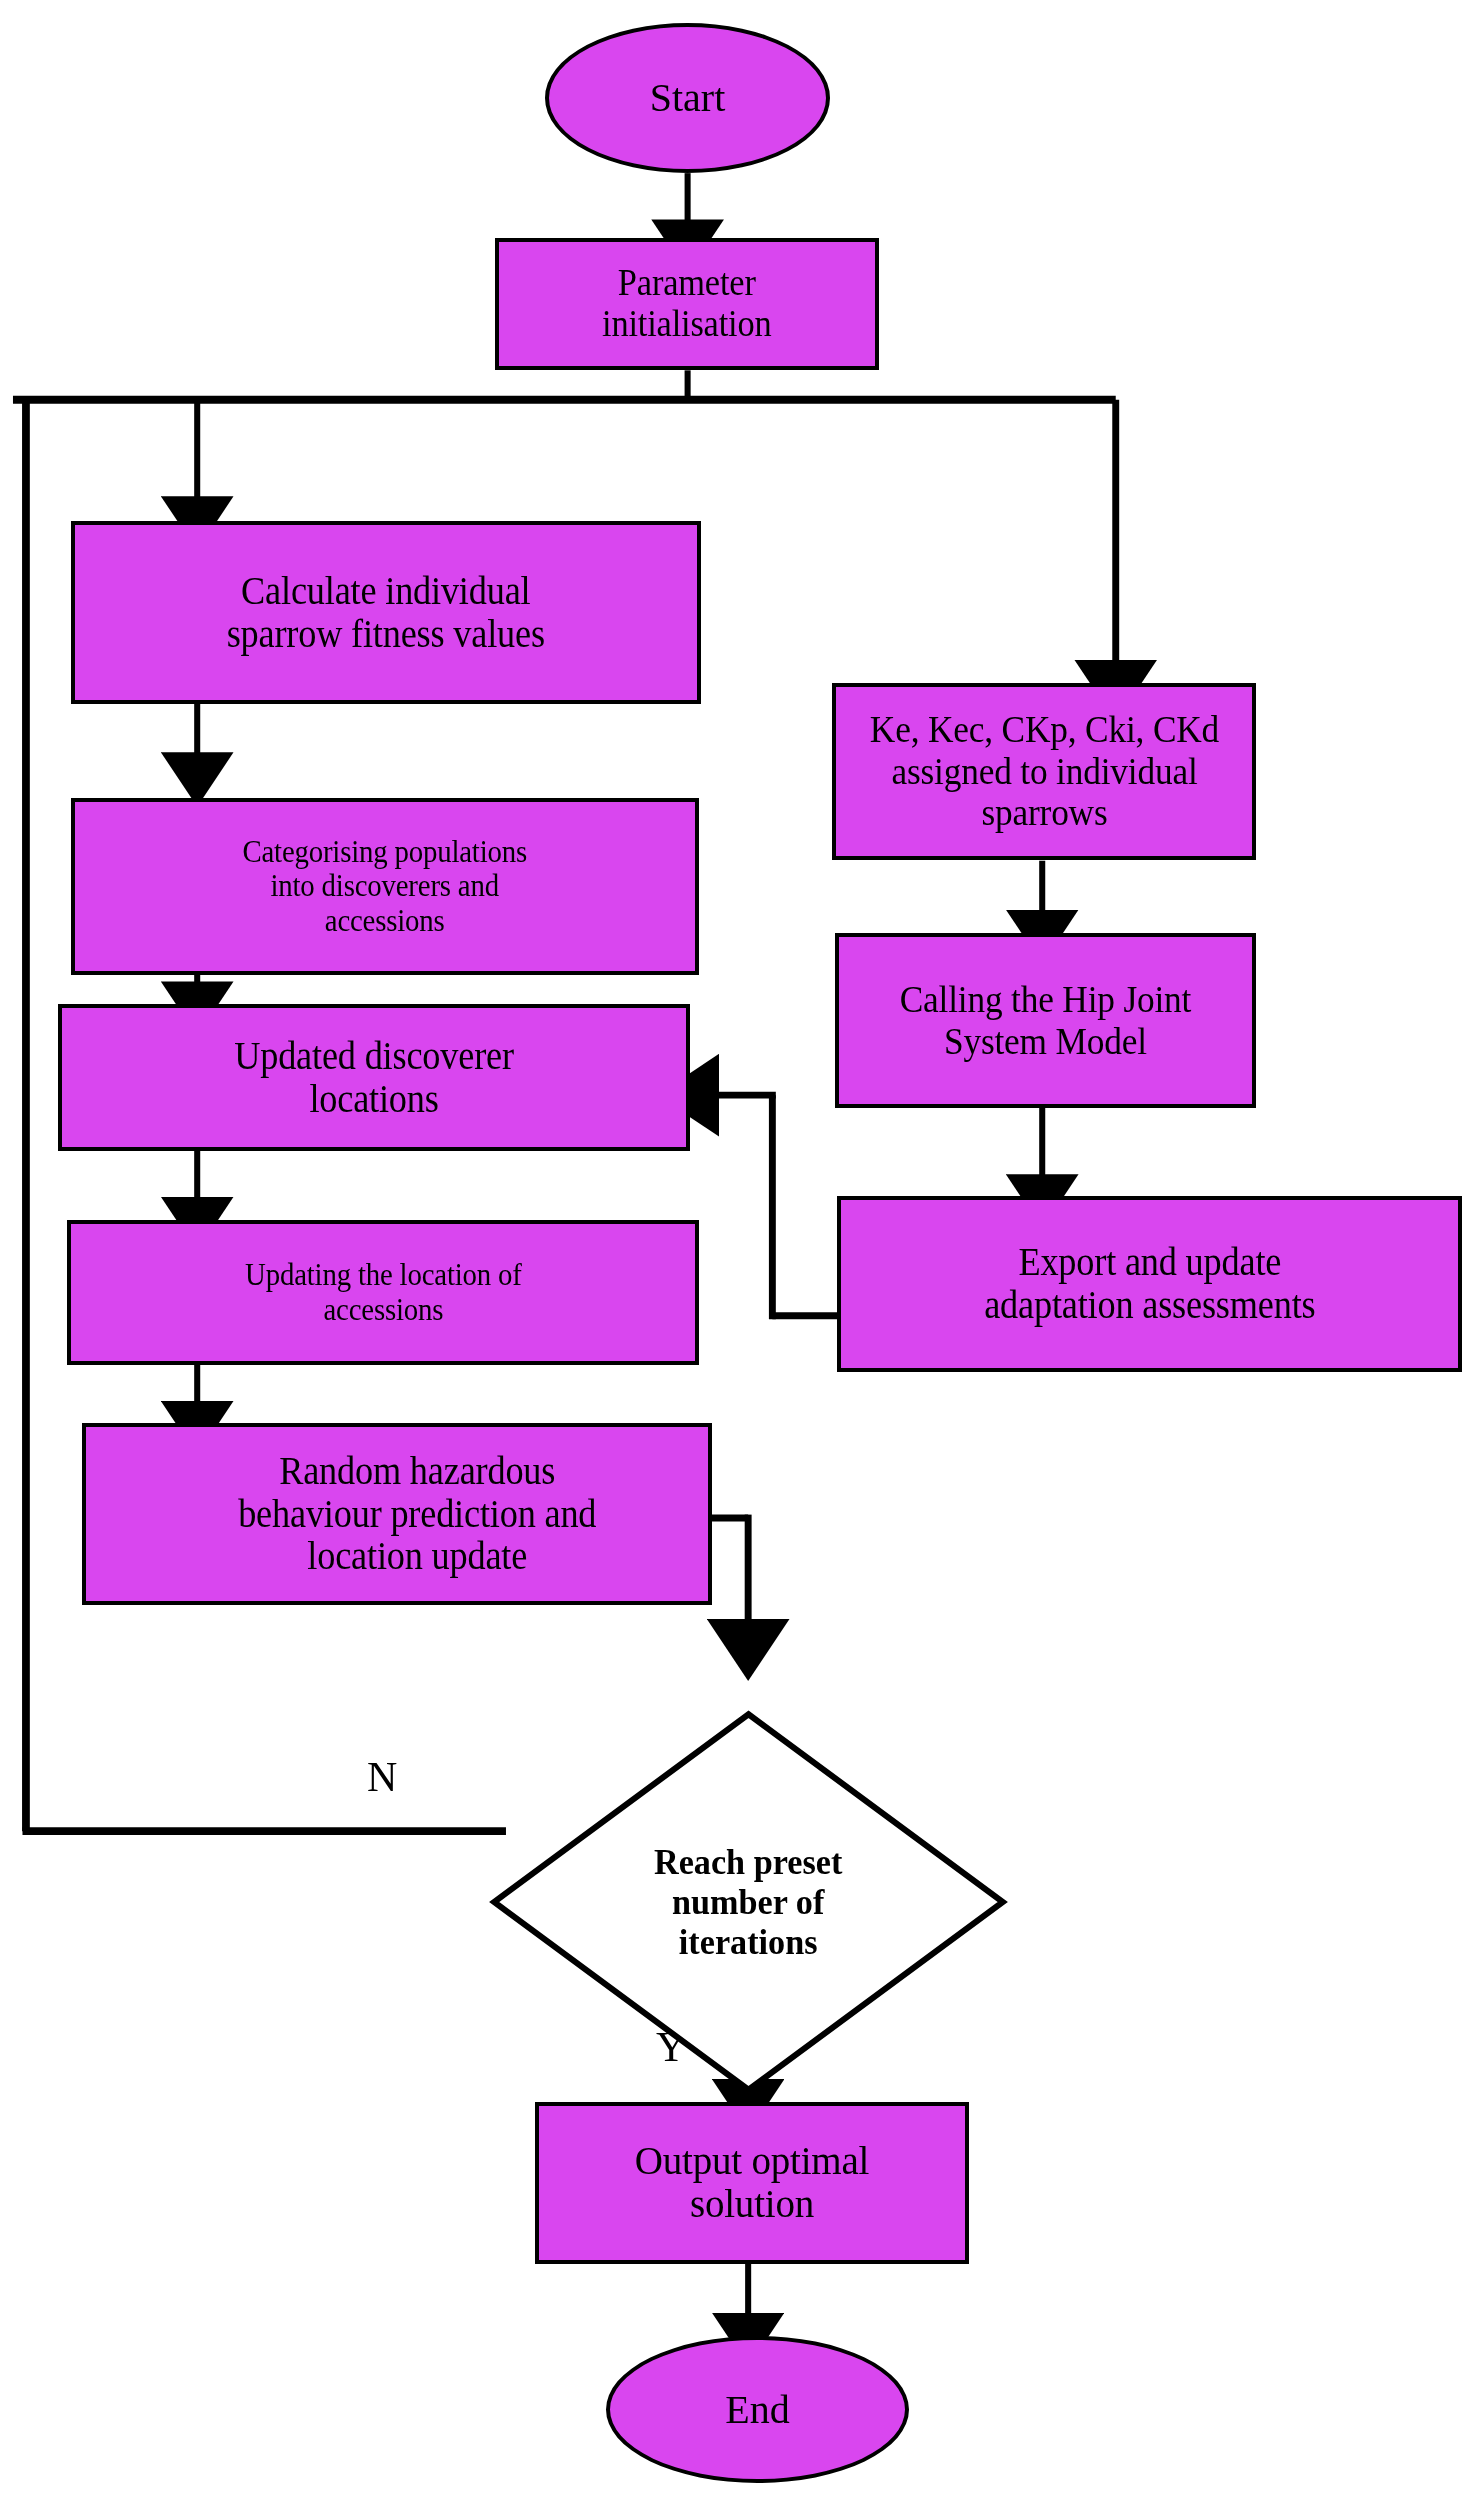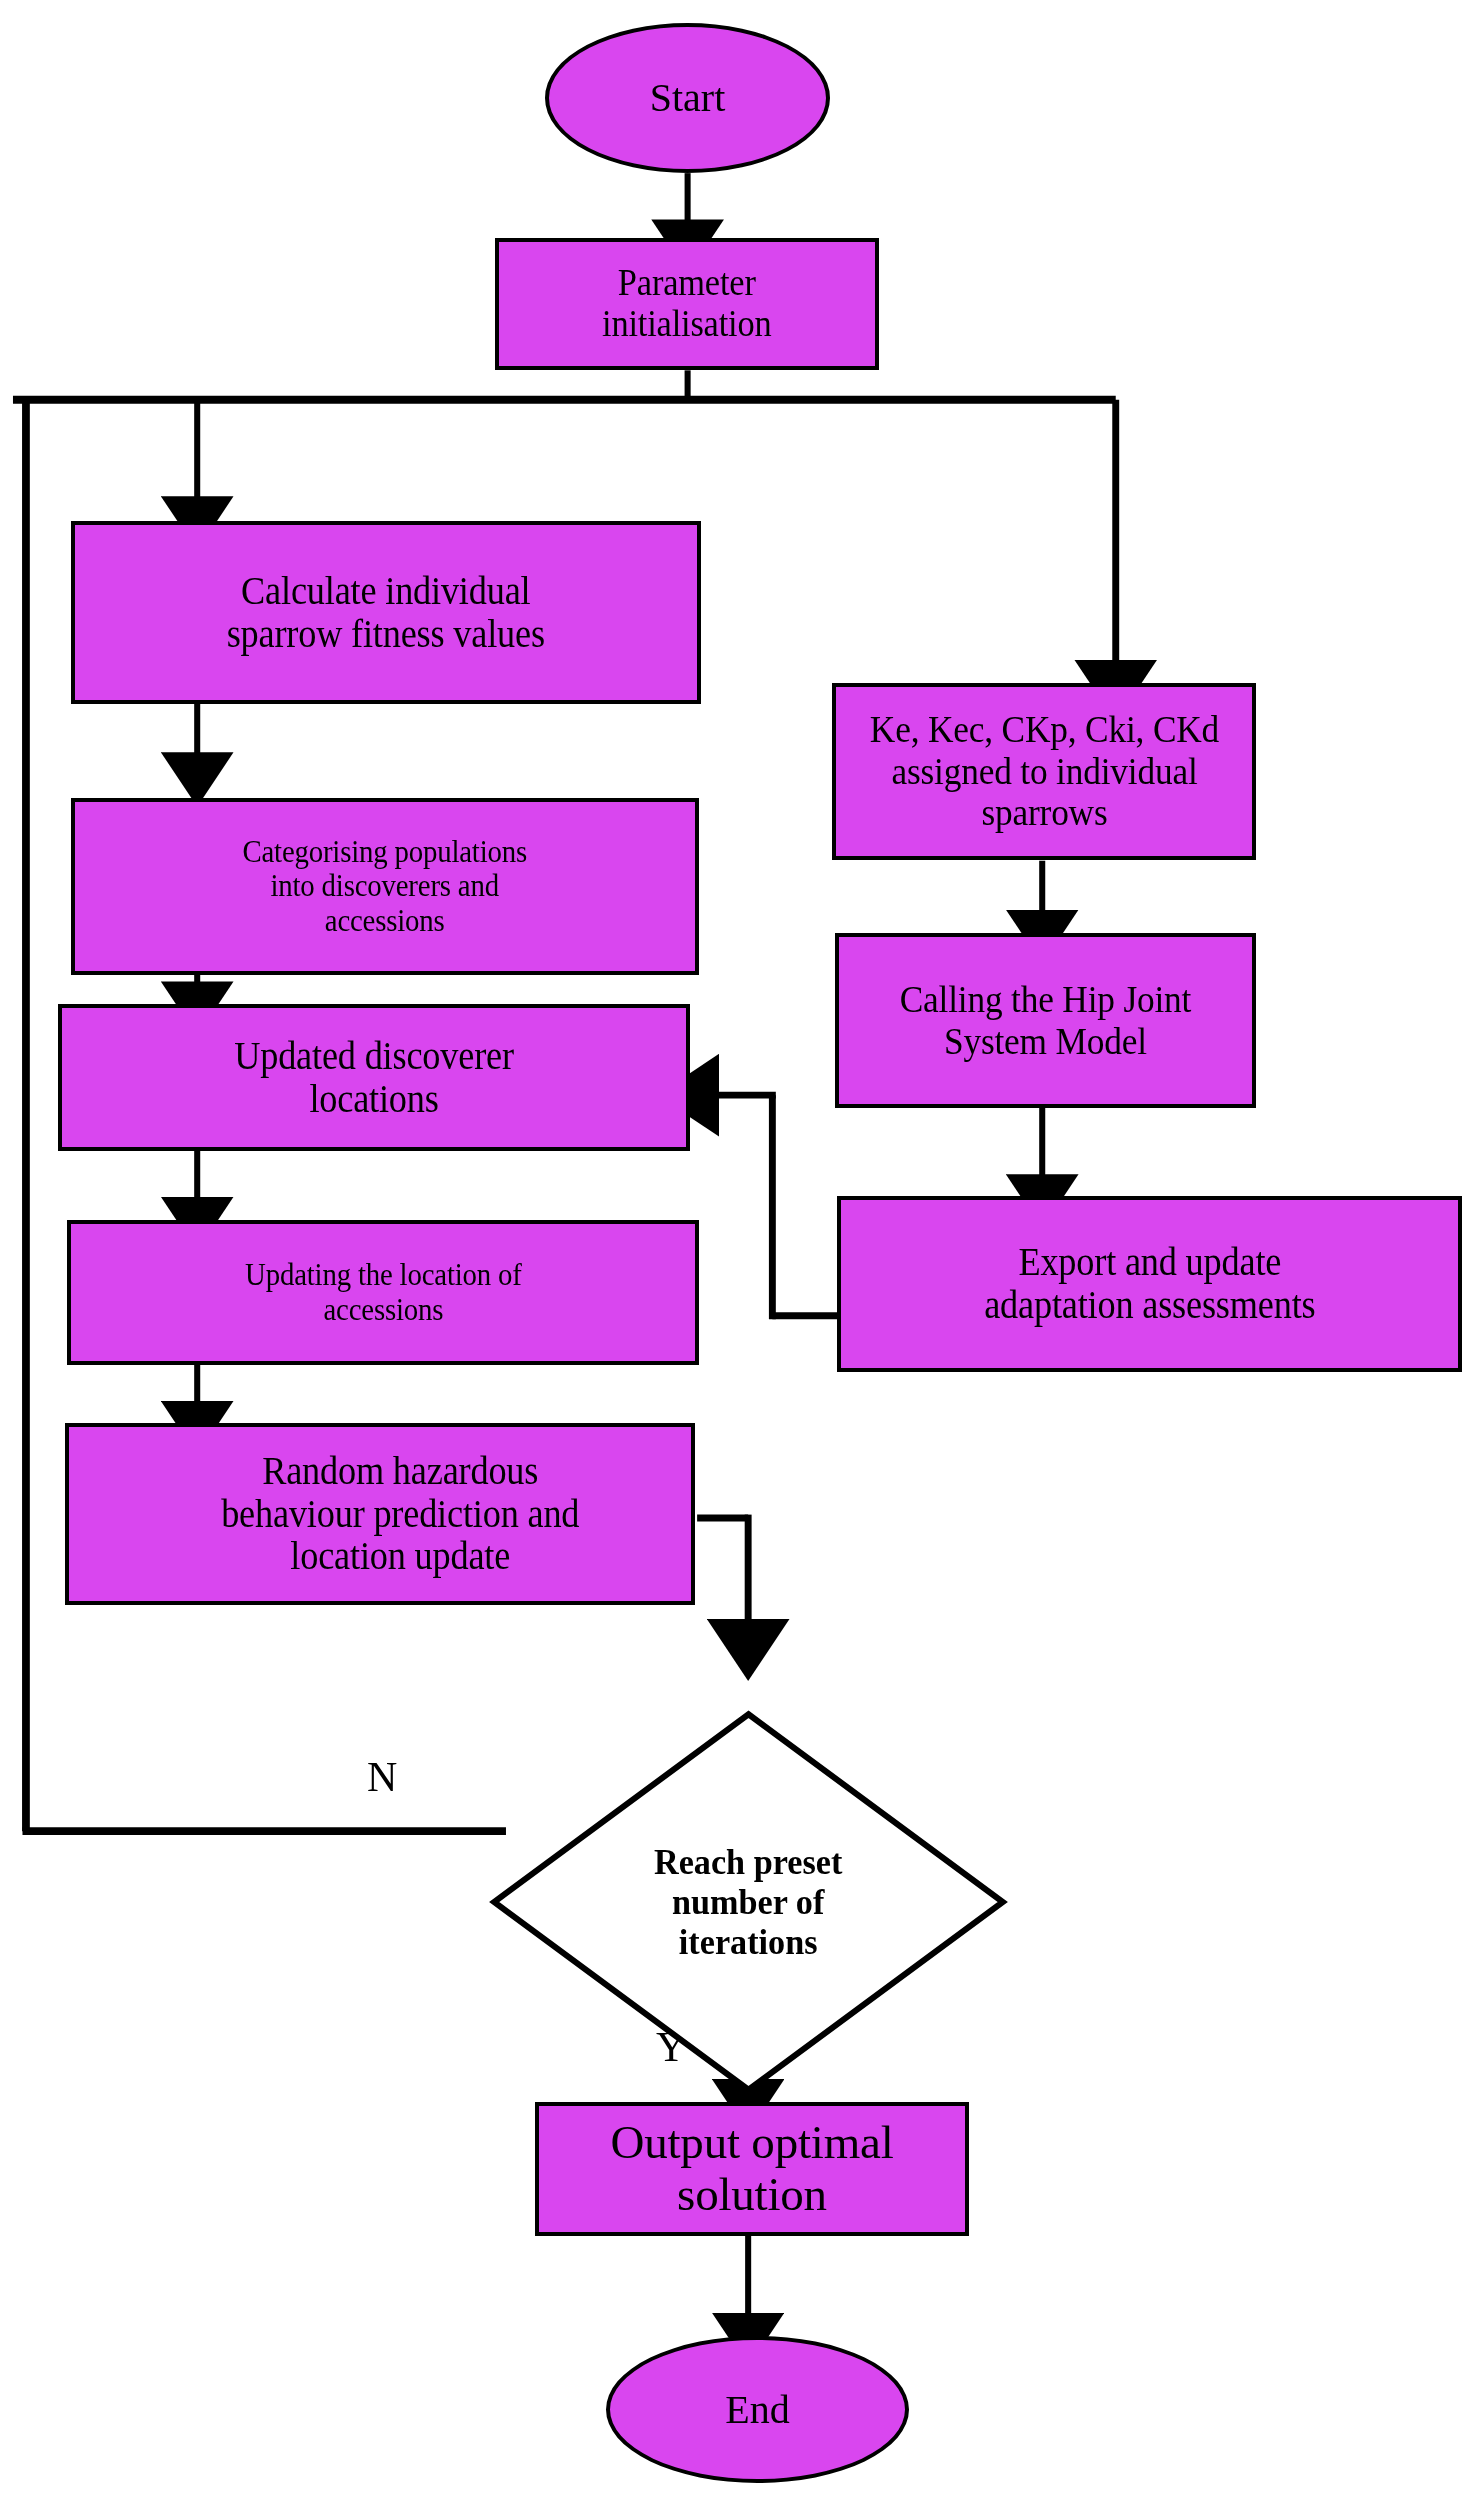--- a/index.html
+++ b/index.html
@@ -155,21 +155,21 @@
     </span>
   </div>
 
   <div class="node proc" style="left:67px;top:1220px;width:632px;height:145px;font-size:31px;">
     <span class="txt">
       <span>Updating the location of</span><br>
       <span>accessions</span>
     </span>
   </div>
 
-  <div class="node proc" style="left:65px;top:1423px;width:630px;height:182px;font-size:39px;padding-left:40px;">
+  <div class="node proc" style="left:82px;top:1423px;width:630px;height:182px;font-size:39px;padding-left:40px;">
     <span class="txt">
       <span>Random hazardous</span><br>
       <span>behaviour prediction and</span><br>
       <span>location update</span>
     </span>
   </div>
 
   <div class="node proc" style="left:832px;top:683px;width:424px;height:177px;font-size:38px;">
     <span class="txt">
       <span>Ke, Kec, CKp, Cki, CKd</span><br>
@@ -203,21 +203,21 @@
     </span>
   </div>
 
   <div class="edgelabel" style="left:367px;top:1753px;font-size:42px;">
     <span>N</span>
   </div>
   <div class="edgelabel" style="left:656px;top:2023px;font-size:42px;">
     <span>Y</span>
   </div>
 
-  <div class="node proc" style="left:535px;top:2102px;width:434px;height:134px;font-size:47px;font-weight:400;font-stretch:normal;">
+  <div class="node proc" style="left:535px;top:2102px;width:434px;height:162px;font-size:39px;font-weight:400;font-stretch:normal;">
     <span class="txt" style="transform:none;">
       <span>Output optimal</span><br>
       <span>solution</span>
     </span>
   </div>
 
   <div class="node term" style="left:606px;top:2336px;width:303px;height:147px;font-size:40px;">
     <span class="txt">End</span>
   </div>
 

